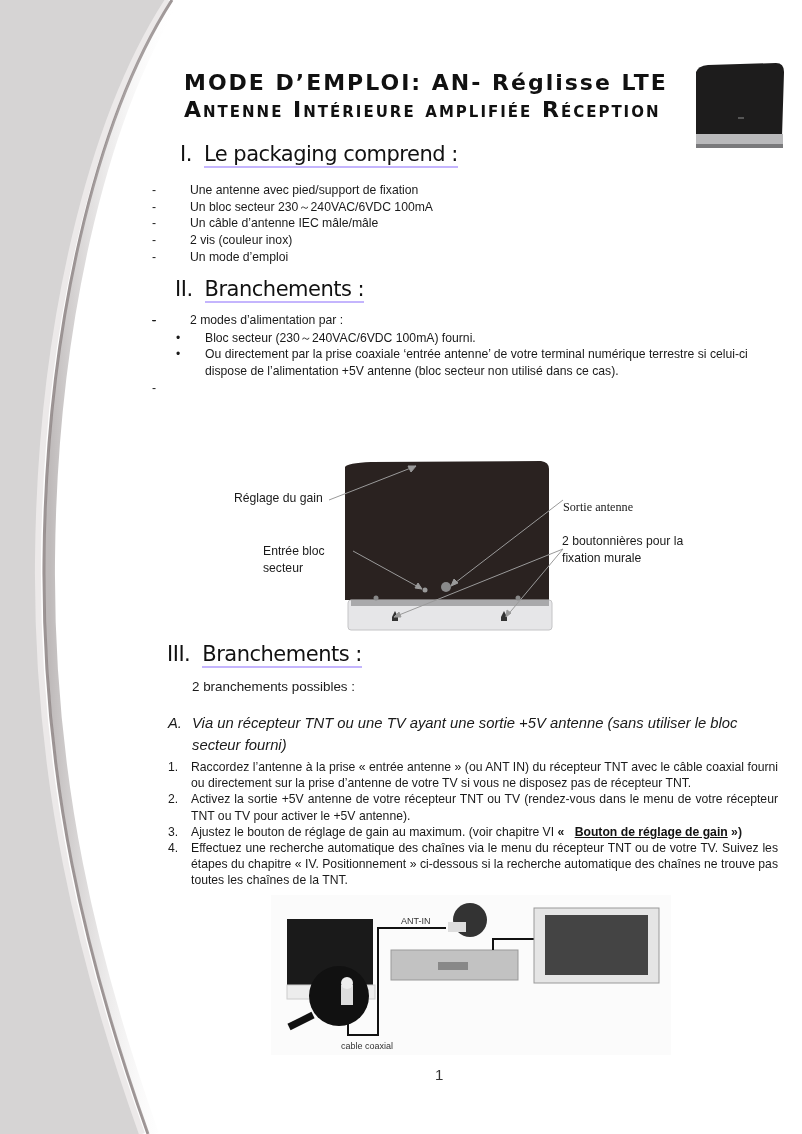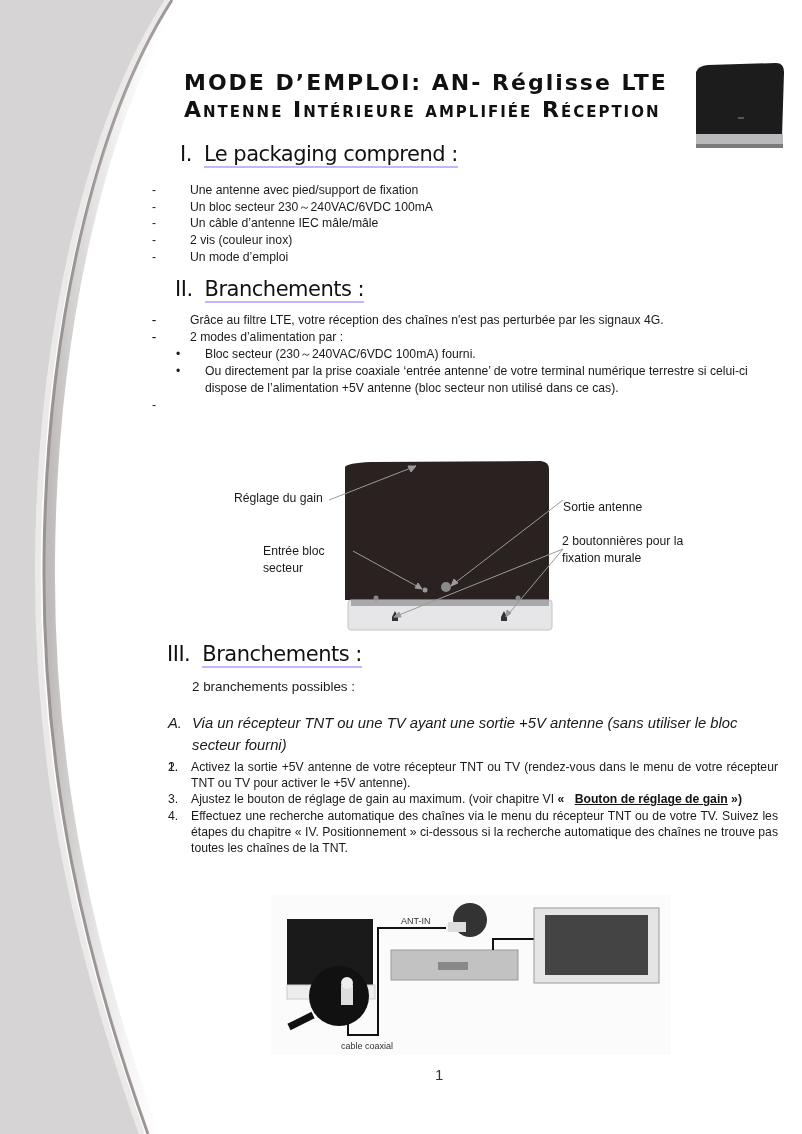--- a/index.html
+++ b/index.html
@@ -83,21 +83,21 @@
     <li><span class="dash">-</span><span>Un câble d’antenne IEC mâle/mâle</span></li>
     <li><span class="dash">-</span><span>2 vis (couleur inox)</span></li>
     <li><span class="dash">-</span><span>Un mode d’emploi</span></li>
   </ul>
 
   <div class="h2" style="left:144px; top:277px;">
     <span class="num">II.</span><span class="ul">Branchements  :</span>
   </div>
   <ul class="list" style="left:121px; top:312px; width:630px;">
     <li><span class="dash">-</span></li>
-    <li><span class="dash">-</span><span>Grâce au filtre LTE, votre réception des chaînes n'est pas perturbée par les signaux 4G.</span></li>
+    <li><span class="dash">-</span></li>
     <li><span class="dash">-</span></li>
     <li><span class="dash">-</span><span>2 modes d’alimentation par :</span>
       <ul class="sublist" style="margin-left:-24px; margin-top:1px;">
         <li style="padding-left:39px;"><span class="bullet" style="left:10px;">•</span><span>Bloc secteur (230～240VAC/6VDC 100mA) fourni.</span></li>
         <li style="padding-left:39px;"><span class="bullet" style="left:10px;">•</span><span>Ou directement par la prise coaxiale ‘entrée antenne’ de votre terminal numérique terrestre si celui-ci dispose de l’alimentation +5V antenne (bloc secteur non utilisé dans ce cas).</span></li>
       </ul>
     </li>
     <li><span class="dash">-</span></li>
   </ul>
 
@@ -118,36 +118,36 @@
         <polygon points="240,131 243,124 247,128"></polygon>
       <line x1="142" y1="96" x2="211" y2="134"></line>
         <polygon points="211,134 204,133 207,128"></polygon>
       <line x1="352" y1="94" x2="183" y2="162"></line>
         <polygon points="183,162 188,157 190,162"></polygon>
       <line x1="352" y1="94" x2="295" y2="162"></line>
         <polygon points="295,162 296,155 300,158"></polygon>
     </g>
   </svg>
   <div class="label" style="left:203px; top:490px;">Réglage du gain</div>
-  <div class="label" style="left:532px; top:499px;">Sortie antenne</div>
+  <div class="label" style="left:532px; top:499px;font-family:Liberation Serif, serif;">Sortie antenne</div>
   <div class="label" style="left:232px; top:543px; width:75px;">Entrée bloc secteur</div>
   <div class="label" style="left:531px; top:533px; width:140px;">2 boutonnières pour la fixation murale</div>
 
   <div class="h2" style="left:136px; top:642px;">
     <span class="num">III.</span><span class="ul">Branchements  :</span>
   </div>
   <div class="intro">2 branchements possibles  :</div>
 
   <div class="subhead">
     <span class="lt">A.</span>
     <span class="tx">Via un récepteur TNT ou une TV ayant une sortie +5V antenne (sans utiliser le bloc secteur fourni)</span>
   </div>
 
   <ol class="olist">
-    <li><span class="n">1.</span></li>
+    <li><span class="n">1.</span><span>Raccordez l’antenne à la prise «  entrée antenne  » (ou ANT IN) du récepteur TNT avec le câble coaxial fourni ou directement sur la prise d’antenne de votre TV si vous ne disposez pas de récepteur TNT.</span></li>
     <li><span class="n">2.</span><span>Activez la sortie +5V antenne de votre récepteur TNT ou TV (rendez-vous dans le menu de votre récepteur TNT ou TV pour activer le +5V antenne).</span></li>
     <li><span class="n">3.</span><span>Ajustez le bouton de réglage de gain au maximum. (voir chapitre VI </span><span class="q">« </span><a class="link">Bouton de réglage de gain</a><span class="q"> »)</span></li>
     <li><span class="n">4.</span><span>Effectuez une recherche automatique des chaînes via le menu du récepteur TNT ou de votre TV. Suivez les étapes du chapitre «  IV. Positionnement  » ci-dessous si la recherche automatique des chaînes ne trouve pas toutes les chaînes de la TNT.</span></li>
   </ol>
 
   <svg style="position:absolute; left:240px; top:895px;" width="400" height="165" viewBox="0 0 400 165">
     <rect x="0" y="0" width="400" height="160" fill="#fbfbfb"></rect>
 
     <rect x="16" y="24" width="86" height="70" fill="#1a1a1a"></rect>
     <rect x="16" y="90" width="88" height="14" fill="#ededed" stroke="#ccc"></rect>

